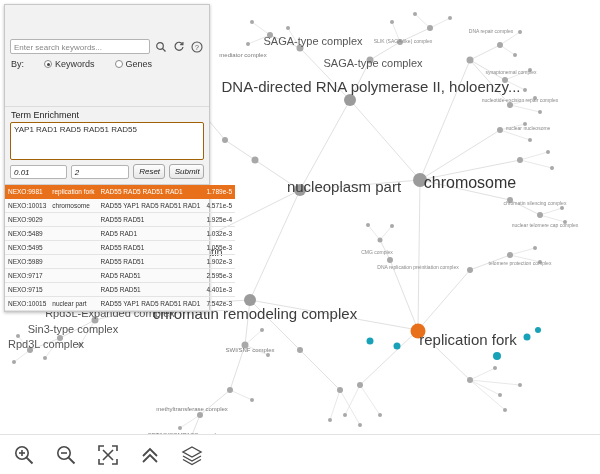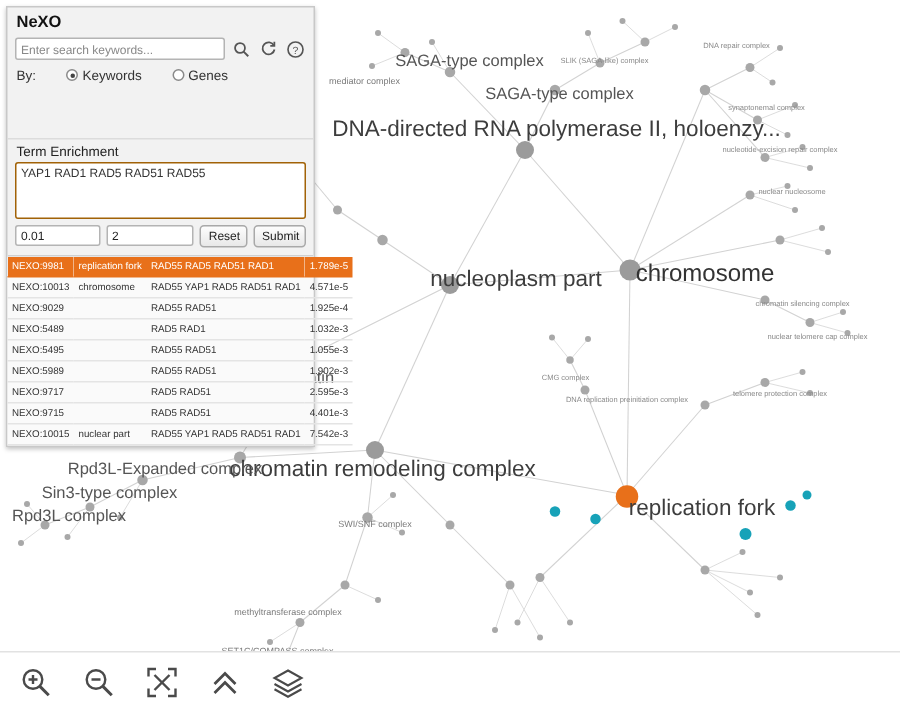--- a/index.html
+++ b/index.html
@@ -71,20 +71,21 @@
     font-size: 11px;
     font-weight: bold;
     padding: 4px 6px 2px 6px;
     color: #111;
   }
   .search-row {
     display: flex;
     align-items: flex-end;
     padding: 2px 5px 4px 5px;
     gap: 3px;
+    margin-top: 32px;
   }
   .search-input {
     flex: 1;
     height: 15px;
     border: 1px solid #b4b4b4;
     background: #fff;
     font-size: 8px;
     color: #888;
     padding: 0 3px;
     border-radius: 2px;
@@ -140,23 +141,24 @@
     background: #fff;
     border: 1px solid #a16207;
     font-size: 8px;
     color: #333;
     padding: 2px 3px;
     box-sizing: border-box;
     border-radius: 2px;
   }
   .thresh-row {
     display: flex;
-    align-items: flex-start;
+    align-items: center;
     gap: 4px;
     padding: 0 5px 5px 5px;
+    font-style: italic;
   }
   .thresh-input {
     width: 60px;
     height: 14px;
     border: 1px solid #b4b4b4;
     background: #fff;
     font-size: 8px;
     padding: 0 3px;
     box-sizing: border-box;
     line-height: 14px;
@@ -426,21 +428,20 @@
       <div class="net-label tiny" style="left: 520px; top: 100px;">nucleotide-excision repair complex</div>
       <div class="net-label tiny" style="left: 528px; top: 128px;">nuclear nucleosome</div>
       <div class="net-label tiny" style="left: 535px; top: 203px;">chromatin silencing complex</div>
       <div class="net-label tiny" style="left: 545px; top: 225px;">nuclear telomere cap complex</div>
       <div class="net-label tiny" style="left: 377px; top: 252px;">CMG complex</div>
       <div class="net-label tiny" style="left: 418px; top: 267px;">DNA replication preinitiation complex</div>
       <div class="net-label tiny" style="left: 520px; top: 263px;">telomere protection complex</div>
     </div>
 
   <div id="panel">
-    <div class="panel-title">NeXO</div>
 
     <div class="search-row">
       <div class="search-input">Enter search keywords...</div>
       <div class="icon-btn">
         <svg width="12" height="12" viewBox="0 0 12 12">
             <circle cx="5" cy="5" r="3.3" fill="none" stroke="#555" stroke-width="1.2"></circle>
             <line x1="7.4" y1="7.4" x2="10.5" y2="10.5" stroke="#555" stroke-width="1.3"></line>
           </svg>
       </div>
       <div class="icon-btn">

